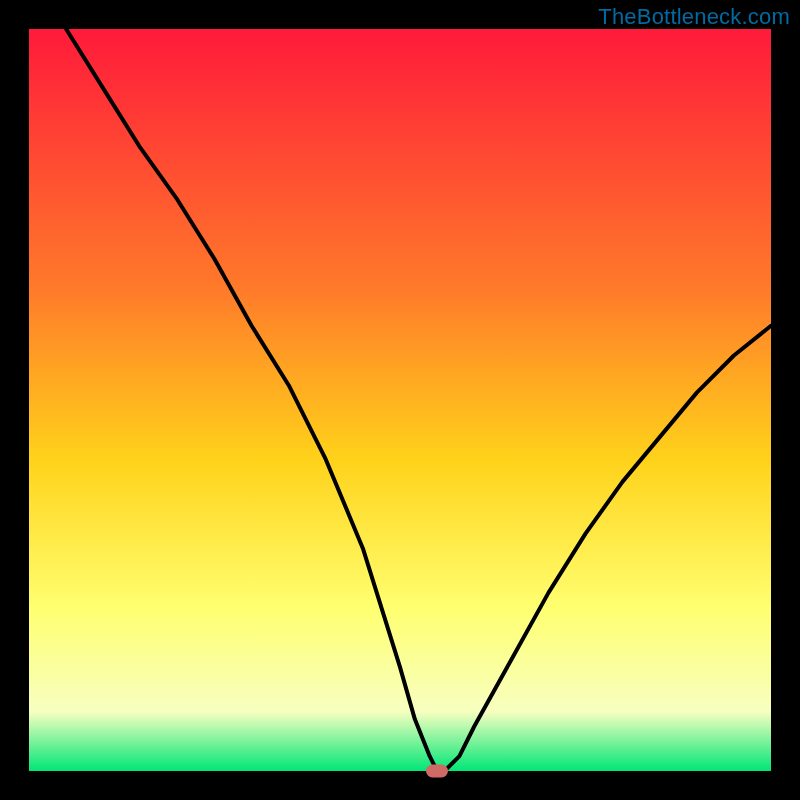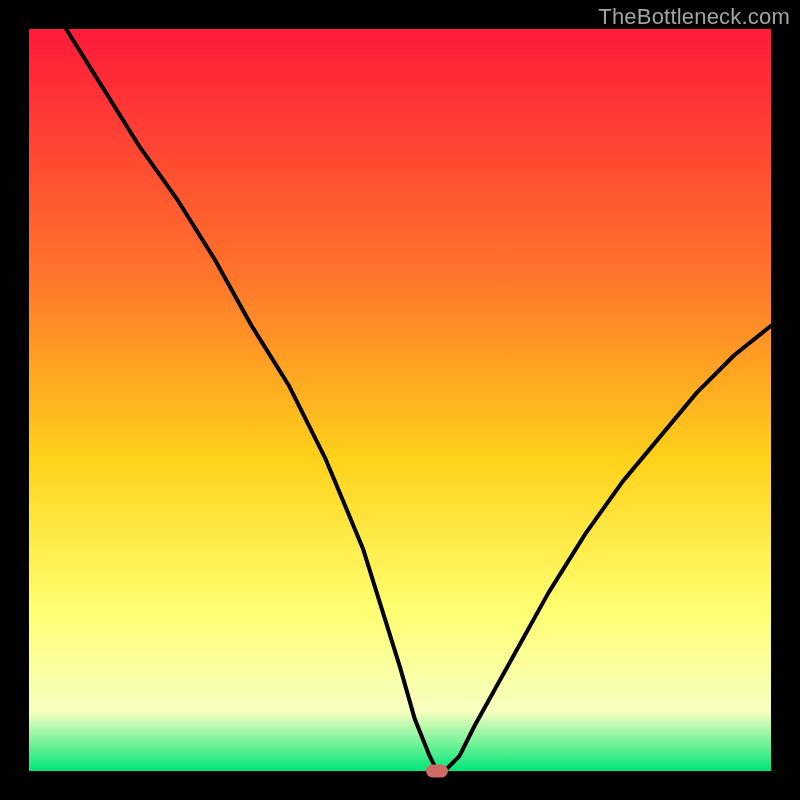--- a/index.html
+++ b/index.html
@@ -14,21 +14,21 @@
   .outer {
     position: relative;
     width: 800px;
     height: 800px;
     background: #000;
   }
   .watermark {
     position: absolute;
     top: 4px;
     right: 10px;
-    color: #a3a3a3;
+    color: #0369a1;
     font-size: 22px;
     font-weight: 500;
     letter-spacing: 0.2px;
     z-index: 10;
   }
   .plot {
     position: absolute;
     left: 29px;
     top: 29px;
     width: 742px;

